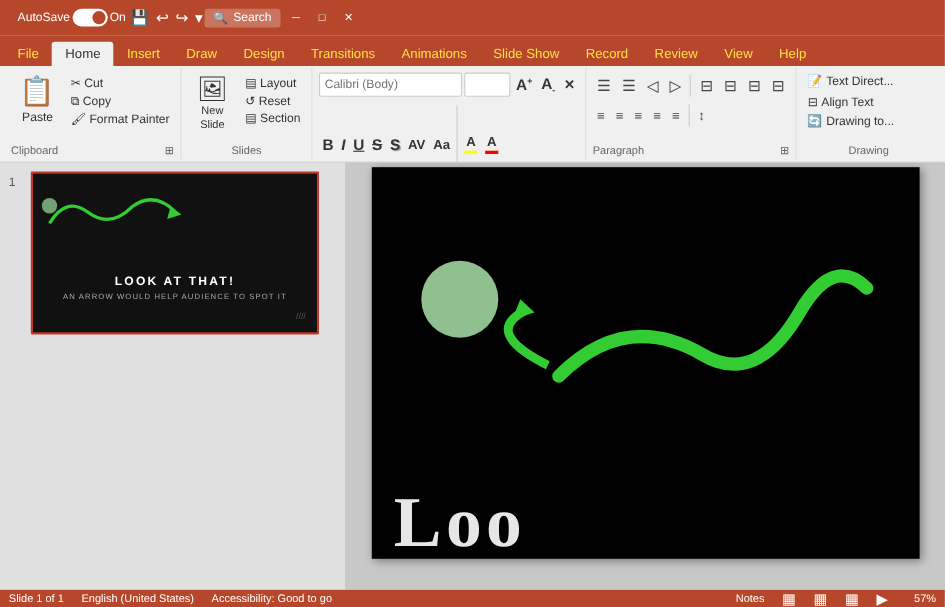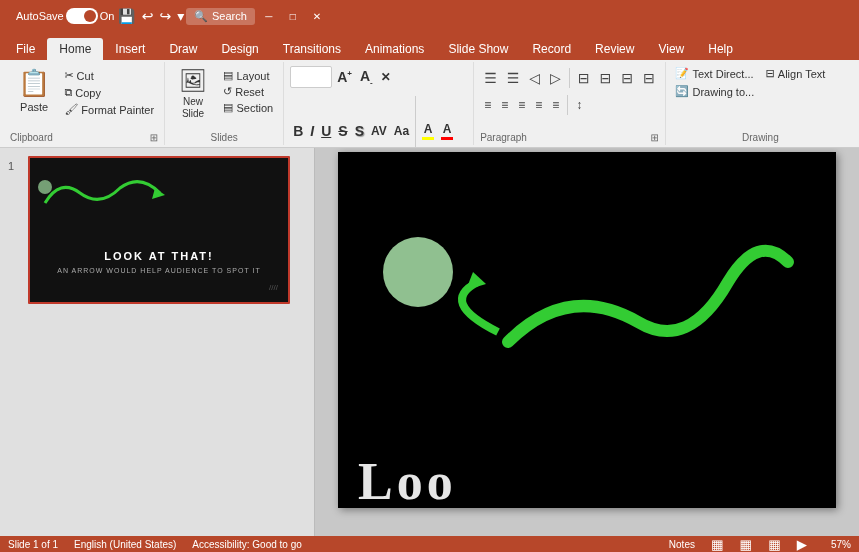--- a/index.html
+++ b/index.html
@@ -38,21 +38,21 @@
     #ribbon-tabs {
       background: #b7472a;
       display: flex;
       align-items: flex-end;
       padding: 0 4px;
       height: 28px;
     }
     .ribbon-tab {
       padding: 4px 12px;
       font-size: 12px;
-      color: #ffffff;
+      color: #fde047;
       cursor: pointer;
       border-radius: 3px 3px 0 0;
     }
     .ribbon-tab.active {
       background: #f0f0f0;
       color: #333;
     }
 
     
     #ribbon {
@@ -170,21 +170,21 @@
       width: 70px;
       height: 70px;
       border-radius: 50%;
       background: rgba(180,240,180,0.8);
     }
     .canvas-big-text {
       position: absolute;
       bottom: 0;
       left: 0;
       right: 0;
-      font-size: 52px;
+      font-size: 65px;
       font-weight: bold;
       color: white;
       letter-spacing: 4px;
       font-family: serif;
       text-align: left;
       padding-left: 20px;
       line-height: 1;
       opacity: 0.9;
     }
     .ribbon-divider { width: 1px; background: #ccc; height: 70px; margin: 4px 2px; }
@@ -281,20 +281,21 @@
           <span>Section</span>
         </button>
       </div>
     </div>
     <div class="ribbon-group-label">Slides</div>
   </div>
 
   <div class="ribbon-group" style="min-width:190px;">
     <div class="font-controls-col">
       <div class="ribbon-row">
+        <input type="text" class="font-select" value="" placeholder="Calibri (Body)" style="">
         <input type="text" class="font-size-input" style="">
         <button class="icon-btn" style="font-size:14px;">A<sup style="font-size:8px;">+</sup></button>
         <button class="icon-btn" style="font-size:14px;">A<sub style="font-size:8px;">-</sub></button>
         <button class="icon-btn" style="font-size:12px;">✕</button>
       </div>
       <div class="format-row">
         <button class="icon-btn" style="font-weight:bold;font-size:14px;">B</button>
         <button class="icon-btn" style="font-style:italic;font-size:14px;">I</button>
         <button class="icon-btn" style="text-decoration:underline;font-size:14px;">U</button>
         <button class="icon-btn" style="text-decoration:line-through;font-size:14px;">S</button>

